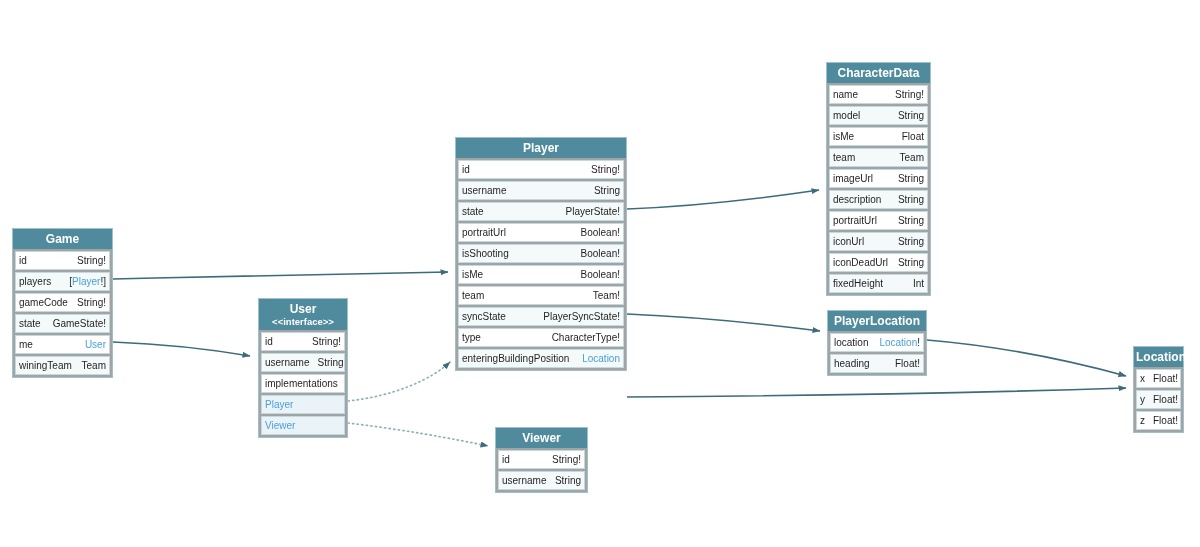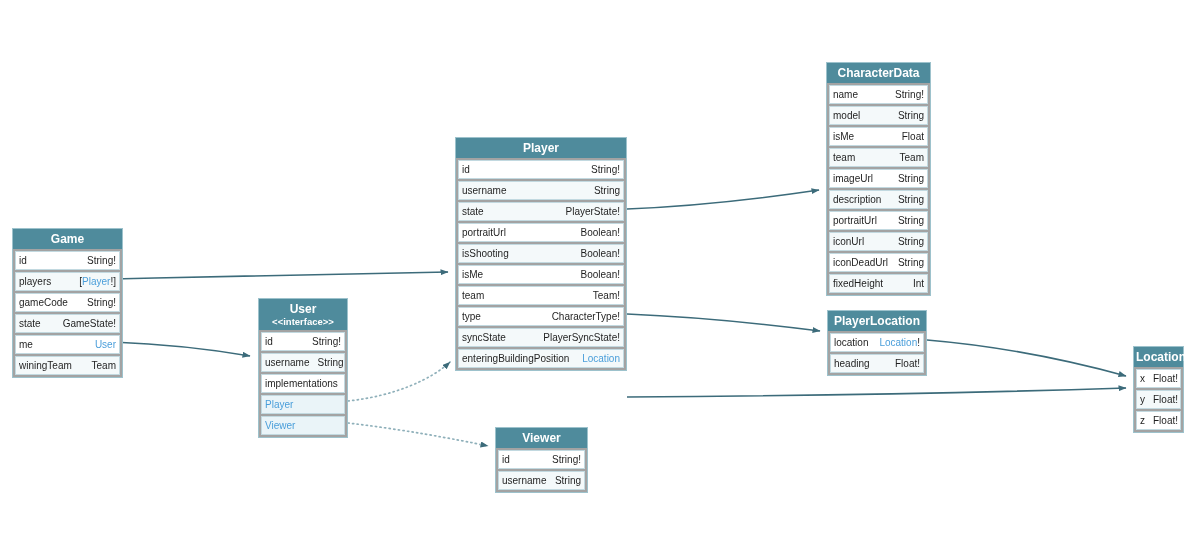--- a/index.html
+++ b/index.html
@@ -50,21 +50,21 @@
     background: #ffffff;
     white-space: nowrap;
   }
   .row.alt { background: var(--row-alt-bg); }
   .row.link-row { background: var(--impl-row-bg); }
   .row .fname { white-space: nowrap; }
   .row .ftype { white-space: nowrap; text-align: left; }
   .link { color: var(--link); }
 
   
-  .t-game           { left: 12px;   top: 228px; width: 111px; }
+  .t-game           { left: 12px;   top: 228px; width: 101px; }
   .t-user           { left: 258px;  top: 298px; width: 90px;  }
   .t-player         { left: 455px;  top: 137px; width: 172px; }
   .t-viewer         { left: 495px;  top: 427px; width: 93px;  }
   .t-characterdata  { left: 826px;  top: 62px;  width: 105px; }
   .t-playerlocation { left: 827px;  top: 310px; width: 100px; }
   .t-location       { left: 1133px; top: 346px; width: 51px;  }
 </style>
 </head>
 <body>
 
@@ -173,29 +173,29 @@
           <span class="ftype"><span>Boolean!</span></span>
         </div>
         <div class="row">
           <span class="fname">isMe</span>
           <span class="ftype"><span>Boolean!</span></span>
         </div>
         <div class="row">
           <span class="fname">team</span>
           <span class="ftype"><span>Team!</span></span>
         </div>
+        <div class="row alt">
+          <span class="fname">syncState</span>
+          <span class="ftype"><span>PlayerSyncState!</span></span>
+        </div>
         <div class="row">
           <span class="fname">type</span>
           <span class="ftype"><span>CharacterType!</span></span>
         </div>
         <div class="row alt">
-          <span class="fname">syncState</span>
-          <span class="ftype"><span>PlayerSyncState!</span></span>
-        </div>
-        <div class="row alt">
           <span class="fname">enteringBuildingPosition</span>
           <span class="ftype"><span class="link">Location</span></span>
         </div>
       </div>
   </div>
 
   <div class="table t-viewer">
     <div class="thead">
       <div>Viewer</div>
     </div>

